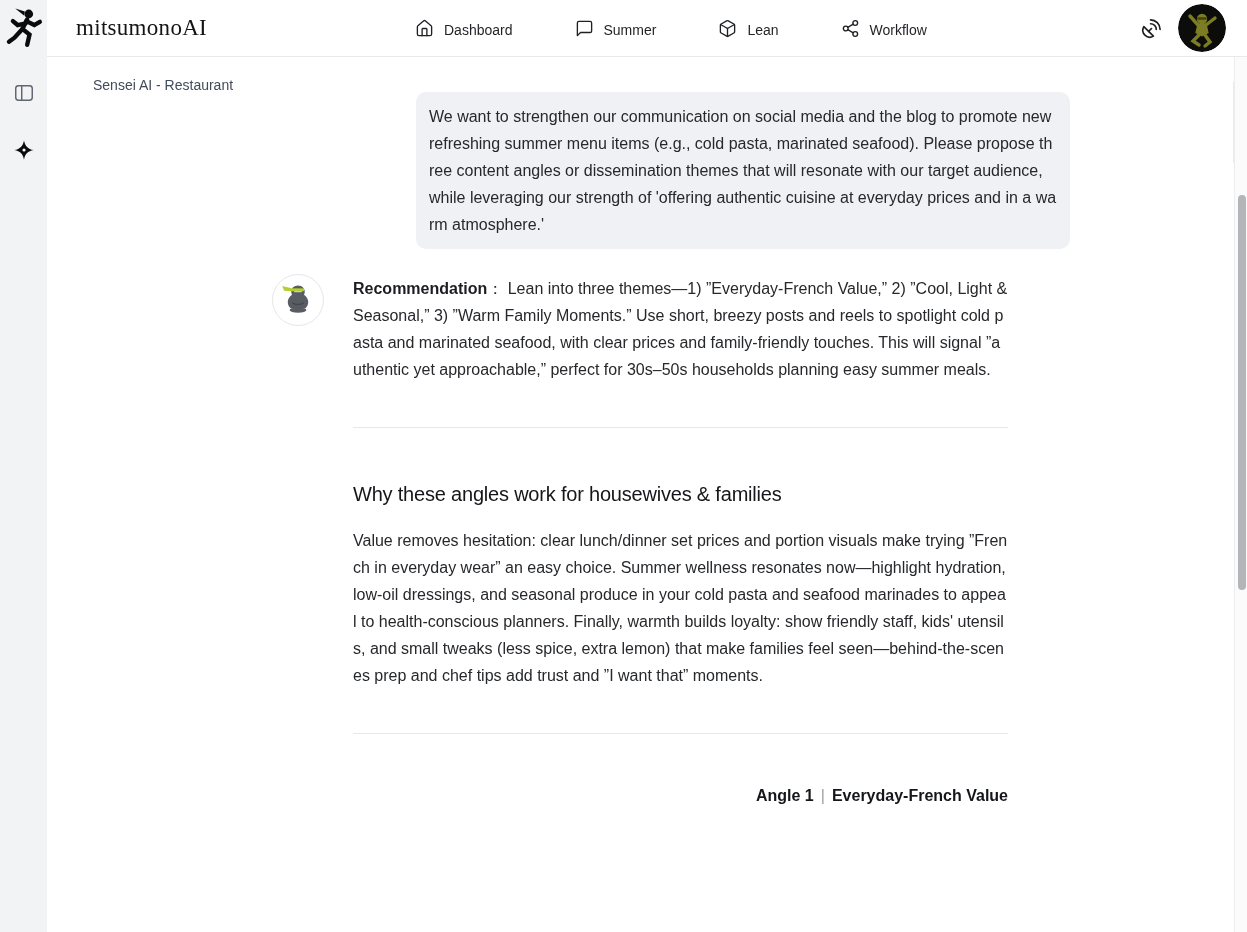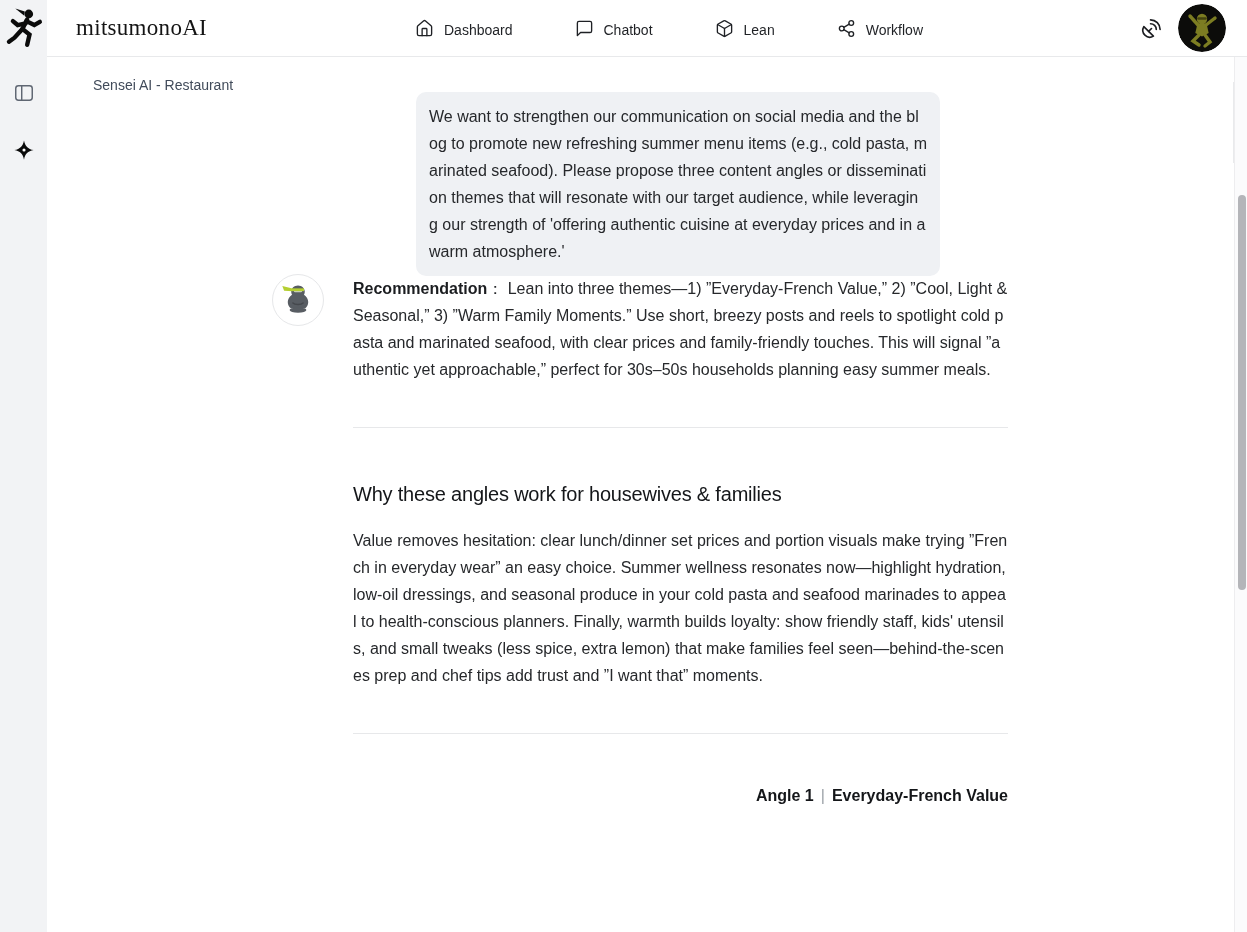--- a/index.html
+++ b/index.html
@@ -30,21 +30,21 @@
   
   .clip-tab{position:absolute;left:1211px;top:82px;width:27px;height:81px;background:#e9eaec;border-radius:8px 0 0 8px;border:0;cursor:pointer;display:flex;flex-direction:column;align-items:center;justify-content:center;gap:7px;padding:0;}
   .clip-label{writing-mode:vertical-rl;font-size:13px;color:#50535a;font-family:"Liberation Sans", sans-serif;}
   .scrollbar{position:absolute;left:1234px;top:57px;width:13px;height:875px;background:#fbfbfc;border-left:1px solid #ededef;box-sizing:border-box;}
   .scroll-thumb{position:absolute;left:3px;top:138px;width:8px;height:395px;background:#b4b5b9;border-radius:4px;}
 
   
   .main{position:absolute;left:47px;top:57px;width:1186px;height:875px;background:#fff;}
   .breadcrumb{position:absolute;left:46px;top:20px;font-size:14px;color:#414b5a;}
 
-  .user-bubble{position:absolute;left:369px;top:35px;width:524px;box-sizing:border-box;background:#eff1f4;border-radius:10px;padding:11px 13px;font-size:16px;line-height:27px;color:#26282b;word-break:break-all;}
+  .user-bubble{position:absolute;left:369px;top:35px;width:654px;box-sizing:border-box;background:#eff1f4;border-radius:10px;padding:11px 13px;font-size:16px;line-height:27px;color:#26282b;word-break:break-all;}
 
   .asst-avatar{position:absolute;left:225px;top:217px;width:52px;height:52px;border-radius:50%;background:#fff;border:1px solid #e6e7e9;box-sizing:border-box;display:flex;align-items:center;justify-content:center;}
 
   .response{position:absolute;left:306px;top:218px;width:655px;font-size:16px;line-height:27px;color:#26282b;word-break:break-all;}
   .response p{margin:0;}
   .response .intro{margin:0 0 8px;}
   .response hr{border:0;border-top:1px solid #e7e8ea;margin:44px 0 52px;}
   .response h2{font-size:20px;line-height:28px;margin:0 0 19px;color:#141619;font-weight:400;letter-spacing:-.2px;}
   .response h3{font-size:16px;line-height:20px;margin:22px 0 0;color:#141619;font-weight:700;text-align:right;}
   .response h3 .sep{font-weight:400;color:#9aa0a6;padding:0 7px;}
@@ -94,21 +94,21 @@
           </svg>
         </span>
         <span>Dashboard</span>
       </button>
       <button class="nav-item">
         <span>
           <svg width="19" height="19" viewBox="0 0 24 24" fill="none" stroke="#1f2125" stroke-width="1.7" stroke-linecap="round" stroke-linejoin="round">
             <path d="M21 15a2 2 0 0 1-2 2H7l-4 4V5a2 2 0 0 1 2-2h14a2 2 0 0 1 2 2z"></path>
           </svg>
         </span>
-        <span>Chatbot</span>
+        <span>Summer</span>
       </button>
       <button class="nav-item">
         <span>
           <svg width="19" height="19" viewBox="0 0 24 24" fill="none" stroke="#1f2125" stroke-width="1.7" stroke-linecap="round" stroke-linejoin="round">
             <path d="M21 16V8a2 2 0 0 0-1-1.73l-7-4a2 2 0 0 0-2 0l-7 4A2 2 0 0 0 3 8v8a2 2 0 0 0 1 1.73l7 4a2 2 0 0 0 2 0l7-4A2 2 0 0 0 21 16z"></path>
             <polyline points="3.27 6.96 12 12.01 20.73 6.96"></polyline>
             <line x1="12" y1="22.08" x2="12" y2="12"></line>
           </svg>
         </span>
         <span>Lean</span>

